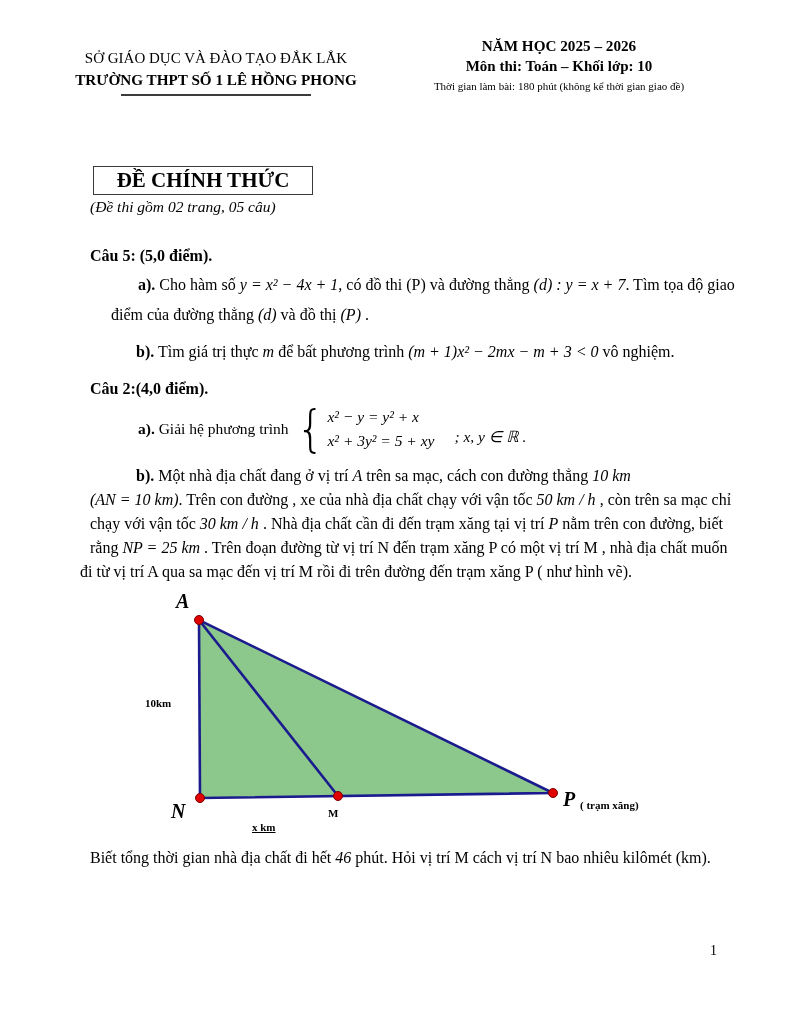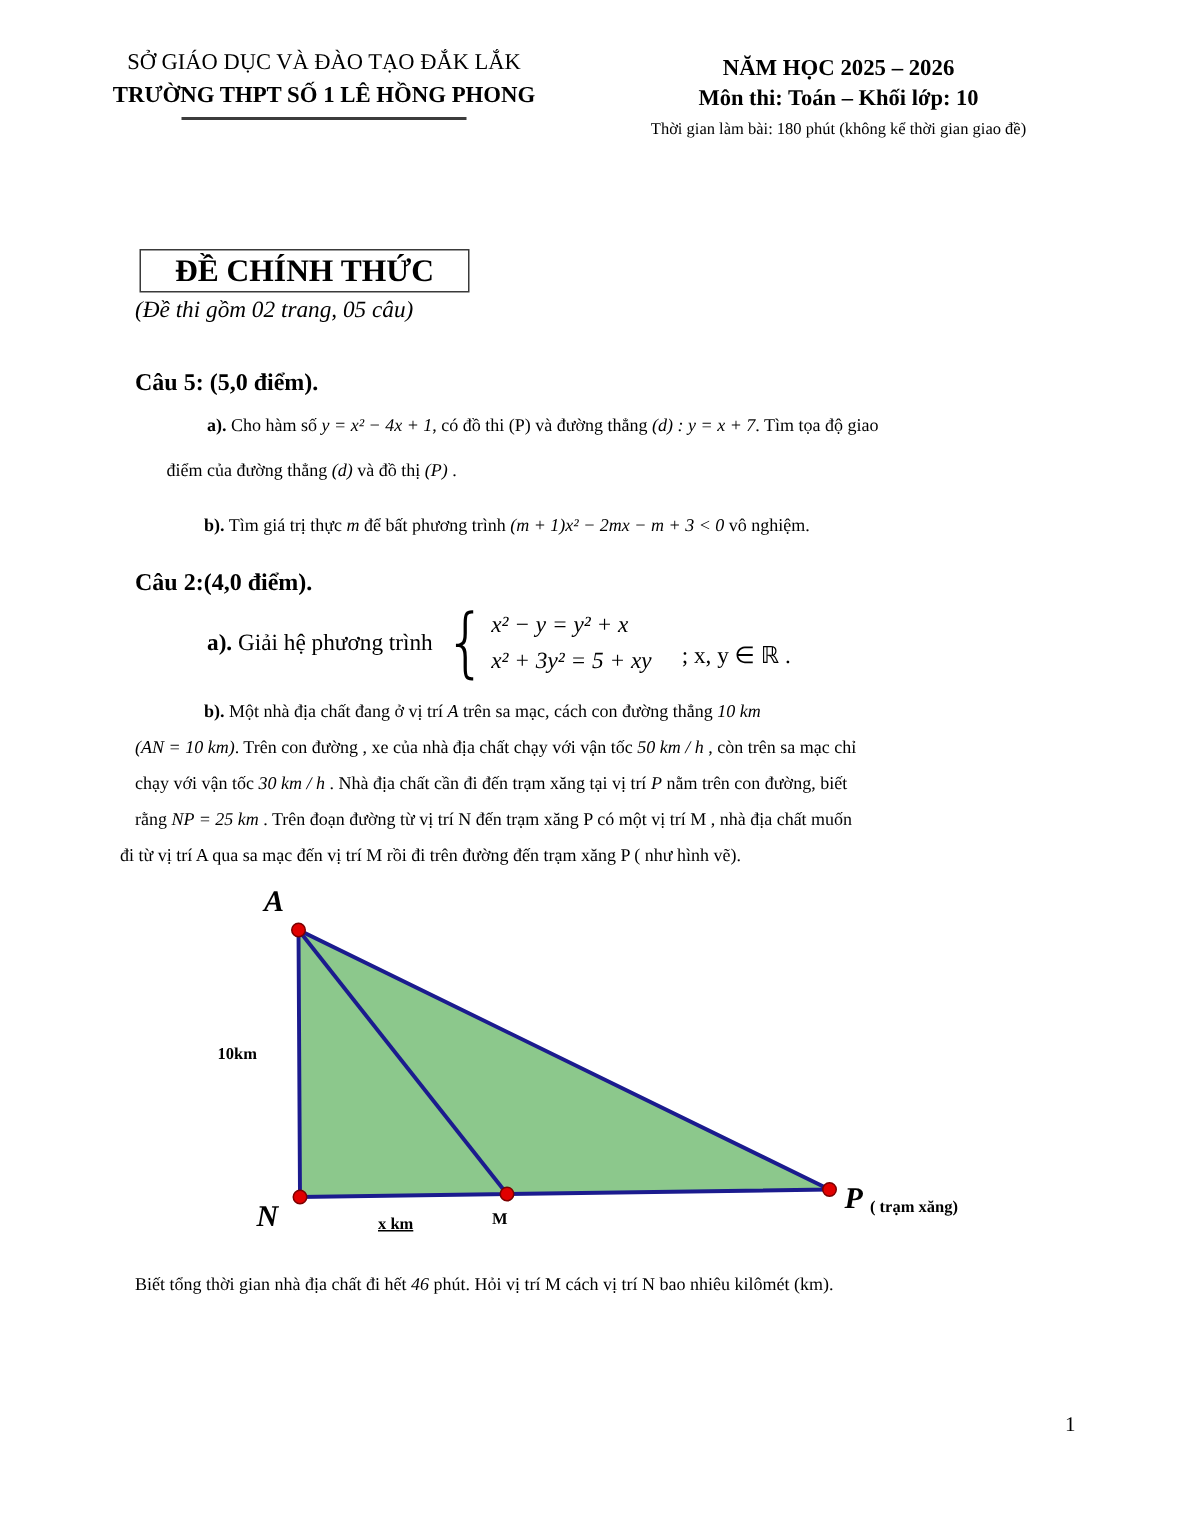--- a/index.html
+++ b/index.html
@@ -3,45 +3,45 @@
 <meta charset="utf-8">
 <style>
   html,body{margin:0;padding:0;}
   body{
     width:792px;height:1024px;background:#ffffff;position:relative;
     font-family:"Liberation Serif",serif;color:#000;overflow:hidden;
   }
   .abs{position:absolute;white-space:nowrap;}
   .b{font-weight:bold;}
   .m{font-style:italic;}
-  .txt{font-size:12px;}
+  .txt{font-size:16px;}
 
   
-  .hdr-left{left:60px;top:32px;width:312px;text-align:center;line-height:21px;font-size:15px;}
+  .hdr-left{left:60px;top:48px;width:312px;text-align:center;line-height:21px;font-size:15px;}
   .hdr-left .school{font-weight:bold;font-size:15.2px;}
   .hdr-rule{width:190px;height:0;border-top:2px solid #3c3c3c;margin:4px auto 0;}
   .hdr-right{left:368px;top:36px;width:382px;text-align:center;line-height:20px;}
   .hdr-right .r1,.hdr-right .r2{font-weight:bold;font-size:15.2px;}
   .hdr-right .r3{font-weight:bold;font-size:15px;}
   .hdr-right .r4{font-size:11px;}
 
   
   .official-box{left:93px;top:166px;width:218px;height:27px;border:1px solid #3a3a3a;
     text-align:center;line-height:27px;font-weight:bold;font-size:21px;}
   .subtitle{left:90px;top:198px;font-style:italic;font-size:15.5px;}
 
   .qhead{font-size:16px;font-weight:bold;}
   .qhead .pts{}
 
   
   .system{left:138px;top:400px;height:58px;display:flex;align-items:center;font-size:15.5px;}
   .brace{font-family:"DejaVu Sans",sans-serif;font-size:44px;font-weight:200;
     transform:scaleY(1.15);margin:0 3px 0 8px;line-height:1;}
   .eqcol div{line-height:24px;font-style:italic;}
-  .sys-suffix{margin-left:20px;margin-top:16px;}
+  .sys-suffix{margin-left:20px;font-style:italic;margin-top:16px;}
 
   
   .figure{left:0;top:588px;width:792px;height:250px;}
   .figure svg{position:absolute;left:0;top:0;}
   .figure polygon{stroke:#1b1b8e;stroke-width:2.6;}
   .figure line{stroke-width:2.6;}
   .figure circle{stroke:#7a0000;stroke-width:1;}
   .flabel{position:absolute;white-space:nowrap;}
   .vlabel{font-weight:bold;font-style:italic;font-size:20px;}
   .slabel{font-weight:bold;font-size:11px;}
@@ -118,21 +118,21 @@
     <circle cx="199" cy="32" r="4.5" fill="#e10000"></circle>
     <circle cx="200" cy="210" r="4.5" fill="#e10000"></circle>
     <circle cx="338" cy="208" r="4.5" fill="#e10000"></circle>
     <circle cx="553" cy="205" r="4.5" fill="#e10000"></circle>
   </svg>
   <div class="flabel vlabel" style="left:176px;top:2px;">A</div>
   <div class="flabel vlabel" style="left:171px;top:212px;">N</div>
   <div class="flabel slabel" style="left:328px;top:219px;">M</div>
   <div class="flabel vlabel" style="left:563px;top:200px;">P</div>
   <div class="flabel slabel" style="left:145px;top:109px;">10km</div>
-  <div class="flabel slabel" style="left:252px;top:222px;text-decoration:underline;">x km</div>
+  <div class="flabel slabel" style="left:252px;top:233px;text-decoration:underline;">x km</div>
   <div class="flabel slabel red" style="left:580px;top:211px;">( trạm xăng)</div>
 </div>
 
 <div class="abs txt" style="left:90px;top:849px;">
   <span>Biết tổng thời gian nhà địa chất đi hết </span><span class="m">46</span><span> phút. Hỏi vị trí M cách vị trí N bao nhiêu kilômét (km).</span>
 </div>
 
 <div class="abs pagenum">1</div>
 
 </body></html>

